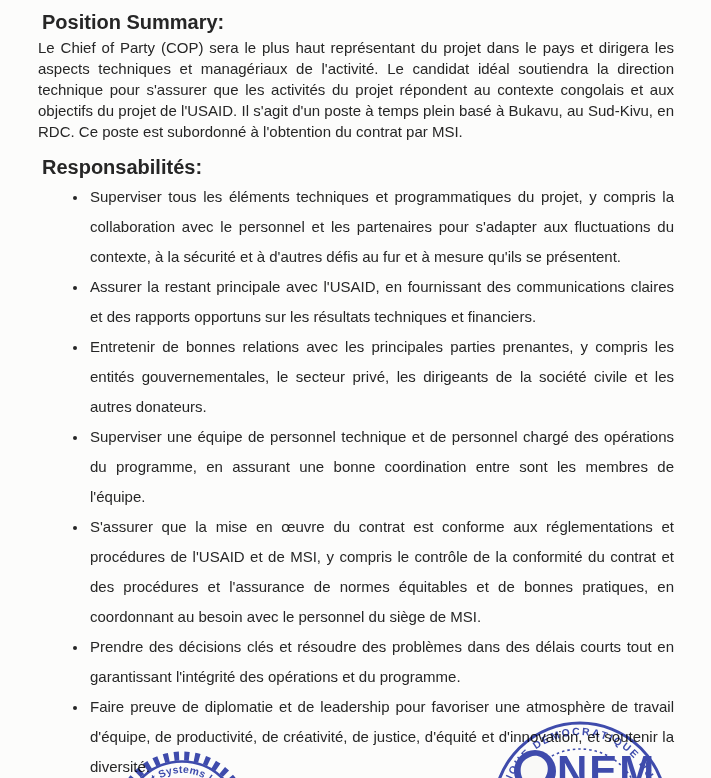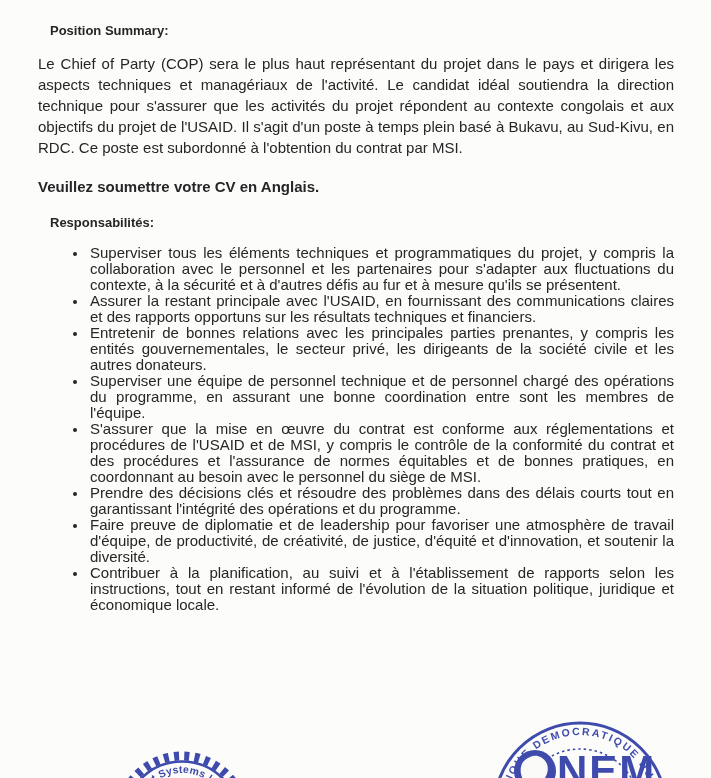--- a/index.html
+++ b/index.html
@@ -16,35 +16,35 @@
     box-sizing: border-box;
   }
   .content {
     position: absolute;
     left: 38px;
     right: 37px;
     top: 8px;
   }
   .heading {
     font-weight: bold;
-    margin: 12px;
-    font-size: 13px;
+    margin: 4px;
+    font-size: 20px;
   }
   p { margin: 0; text-align: justify; }
   .bold { font-weight: bold; }
   .note-para { margin-top: 19px; }
   .cv-line { margin-top: 18px; }
   .resp-heading { margin-top: 15px; }
   ul.resp-list {
     margin: 0;
     padding: 0 0 0 50px;
     text-align: justify;
   }
   ul.resp-list li {
-    line-height: 16px;
+    line-height: 30px;
     padding-left: 2px;
   }
   ul.resp-list li::marker { color: #262626; font-size: 14px; }
   .stamp {
     position: absolute;
     mix-blend-mode: multiply;
     opacity: 0.92;
     pointer-events: none;
   }
   .stamp-msi { left: 107px; top: 744px; }
@@ -54,21 +54,20 @@
 <body>
 
 <div class="page">
   <div class="content">
 
     <h2 class="heading">Position Summary:</h2>
 
     <p>Le Chief of Party (COP) sera le plus haut représentant du projet dans le pays et dirigera les aspects techniques et managériaux de l'activité. Le candidat idéal soutiendra la direction technique pour s'assurer que les activités du projet répondent au contexte congolais et aux objectifs du projet de l'USAID. Il s'agit d'un poste à temps plein basé à Bukavu, au Sud-Kivu, en RDC. Ce poste est subordonné à l'obtention du contrat par MSI.</p>
 
 
-    <p class="bold cv-line">Veuillez soumettre votre CV en Anglais.</p>
 
     <h2 class="heading resp-heading">Responsabilités:</h2>
 
     <ul class="resp-list">
       <li>Superviser tous les éléments techniques et programmatiques du projet, y compris la collaboration avec le personnel et les partenaires pour s'adapter aux fluctuations du contexte, à la sécurité et à d'autres défis au fur et à mesure qu'ils se présentent.</li>
       <li>Assurer la restant principale avec l'USAID, en fournissant des communications claires et des rapports opportuns sur les résultats techniques et financiers.</li>
       <li>Entretenir de bonnes relations avec les principales parties prenantes, y compris les entités gouvernementales, le secteur privé, les dirigeants de la société civile et les autres donateurs.</li>
       <li>Superviser une équipe de personnel technique et de personnel chargé des opérations du programme, en assurant une bonne coordination entre sont les membres de l'équipe.</li>
       <li>S'assurer que la mise en œuvre du contrat est conforme aux réglementations et procédures de l'USAID et de MSI, y compris le contrôle de la conformité du contrat et des procédures et l'assurance de normes équitables et de bonnes pratiques, en coordonnant au besoin avec le personnel du siège de MSI.</li>
       <li>Prendre des décisions clés et résoudre des problèmes dans des délais courts tout en garantissant l'intégrité des opérations et du programme.</li>

